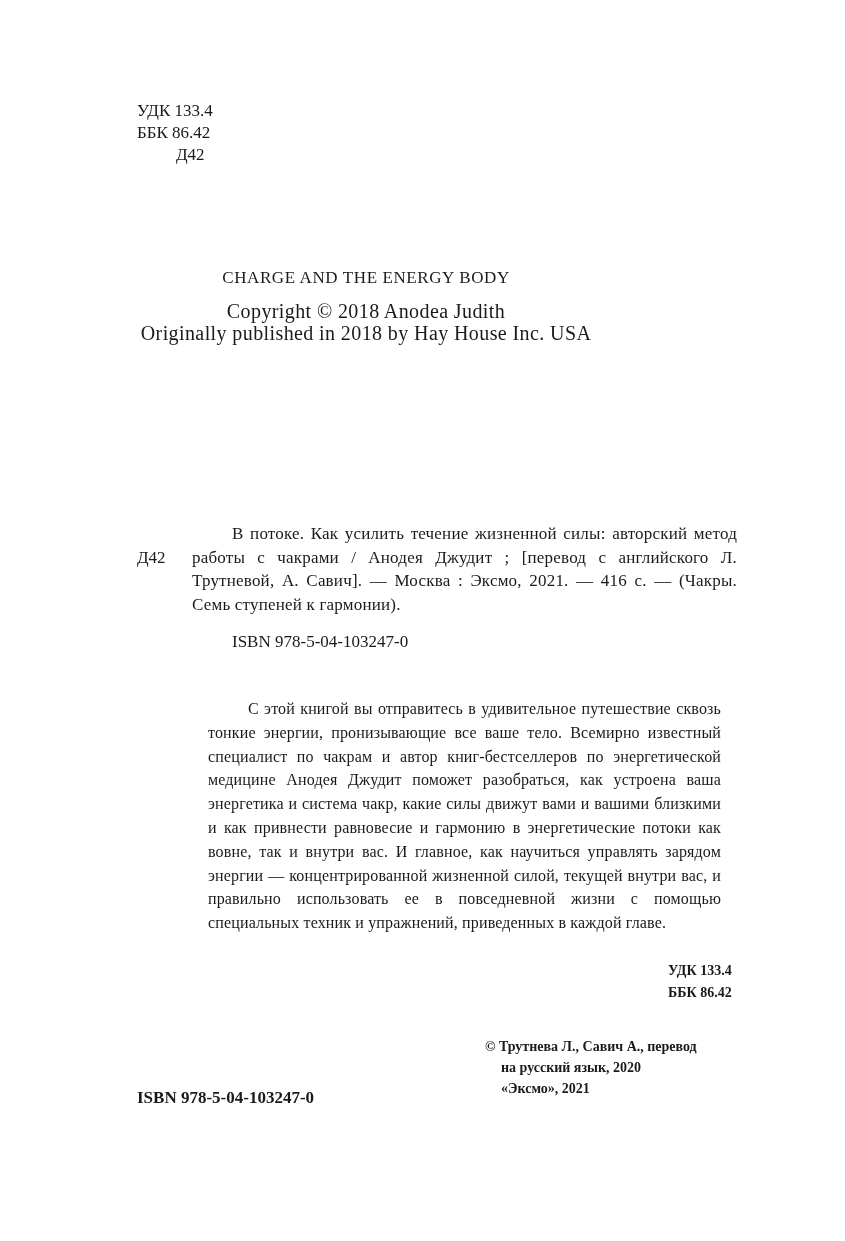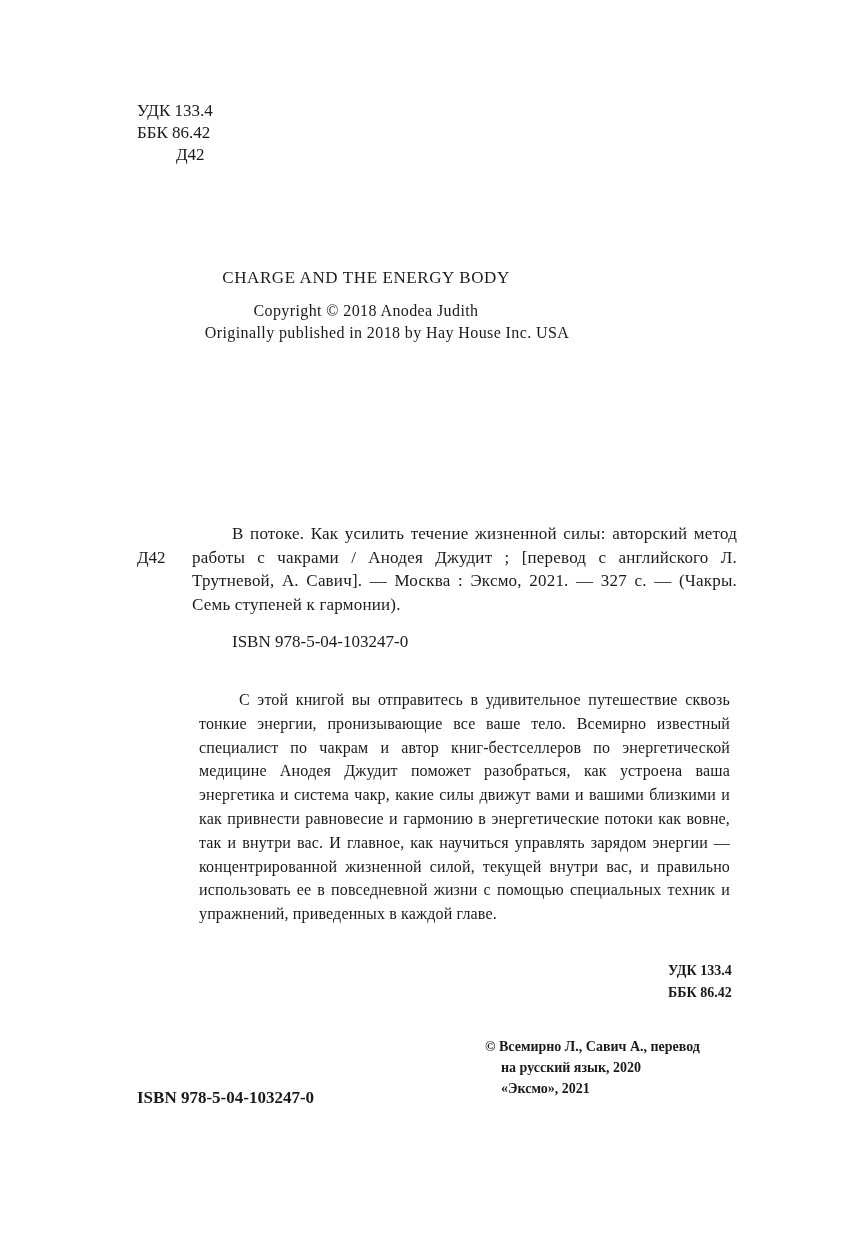--- a/index.html
+++ b/index.html
@@ -6,32 +6,32 @@
     body {
       width: 845px; height: 1241px; position: relative; overflow: hidden;
       font-family: "Liberation Serif", "DejaVu Serif", serif;
       color: #1a1a1a;
     }
     .abs { position: absolute; }
     .codes { left: 137px; top: 100px; font-size: 17px; line-height: 22px; }
     .codes .indent { padding-left: 39px; }
     .orig { left: 0; width: 732px; text-align: center; }
     .orig-title { top: 268px; font-size: 17px; letter-spacing: 0.6px; }
-    .orig-line { font-size: 16px; letter-spacing: 0.4px; line-height: 22px; text-align: center; }
+    .orig-line { font-size: 20px; letter-spacing: 0.4px; line-height: 22px; text-align: center; }
     .orig-copy { top: 300px; }
-    .orig-pub { top: 322px; margin-left: 21px; }
+    .orig-pub { top: 322px; }
 
     .catalog { left: 192px; top: 522px; width: 545px; font-size: 17px; line-height: 23.5px; }
     .author { font-weight: bold; }
     .cat-code { left: 137px; top: 548px; font-size: 17px; }
     .biblio { text-indent: 40px; text-align: justify; letter-spacing: 0.2px; }
     .isbn-inline { margin-top: 14px; padding-left: 40px; }
 
     .annot { left: 192px; top: 681px; width: 545px; font-size: 16px; line-height: 23.8px; text-align: justify; letter-spacing: 0.15px; }
-    .annot p { margin: 7px; text-indent: 40px; }
+    .annot p { margin: 16px; text-indent: 40px; }
 
     .udk-bottom { left: 668px; top: 960px; font-size: 14px; line-height: 22px; font-weight: bold; text-align: left; }
 
     .copyrights { left: 485px; top: 1036px; font-size: 14px; line-height: 21px; font-weight: bold; }
     .copyrights .cont { padding-left: 16px; }
 
     .isbn-bottom { left: 137px; top: 1088px; font-size: 17px; font-weight: bold; }
   </style>
 </head>
 <body>
@@ -41,32 +41,32 @@
   <div>ББК 86.42</div>
   <div class="indent">Д42</div>
 </div>
 
 <div class="abs orig orig-title">CHARGE AND THE ENERGY BODY</div>
 <div class="abs orig orig-line orig-copy">Copyright © 2018 Anodea Judith</div>
 <div class="abs orig orig-line orig-pub">Originally published in 2018 by Hay House Inc. USA</div>
 
 <div class="abs cat-code">Д42</div>
 <div class="abs catalog">
-  <div class="biblio">В потоке. Как усилить течение жизненной силы: авторский метод работы с чакрами / Анодея Джудит ; [перевод с английского Л. Трутневой, А. Савич]. — Москва : Эксмо, 2021. — 327 с. — (Чакры. Семь ступеней к гармонии).</div>
+  <div class="biblio">В потоке. Как усилить течение жизненной силы: авторский метод работы с чакрами / Анодея Джудит ; [перевод с английского Л. Трутневой, А. Савич]. — Москва : Эксмо, 2021. — 416 с. — (Чакры. Семь ступеней к гармонии).</div>
   <div class="isbn-inline">ISBN 978-5-04-103247-0</div>
 </div>
 
 <div class="abs annot">
   <p>С этой книгой вы отправитесь в удивительное путешествие сквозь тонкие энергии, пронизывающие все ваше тело. Всемирно известный специалист по чакрам и автор книг-бестселлеров по энергетической медицине Анодея Джудит поможет разобраться, как устроена ваша энергетика и система чакр, какие силы движут вами и вашими близкими и как привнести равновесие и гармонию в энергетические потоки как вовне, так и внутри вас. И главное, как научиться управлять зарядом энергии — концентрированной жизненной силой, текущей внутри вас, и правильно использовать ее в повседневной жизни с помощью специальных техник и упражнений, приведенных в каждой главе.</p>
 </div>
 
 <div class="abs udk-bottom">
   <div>УДК 133.4</div>
   <div>ББК 86.42</div>
 </div>
 
 <div class="abs copyrights">
-  <div>© Всемирно Л., Савич А., перевод</div>
+  <div>© Трутнева Л., Савич А., перевод</div>
   <div class="cont">на русский язык, 2020</div>
   <div class="cont">«Эксмо», 2021</div>
 </div>
 
 <div class="abs isbn-bottom">ISBN 978-5-04-103247-0</div>
 
 </body></html>

